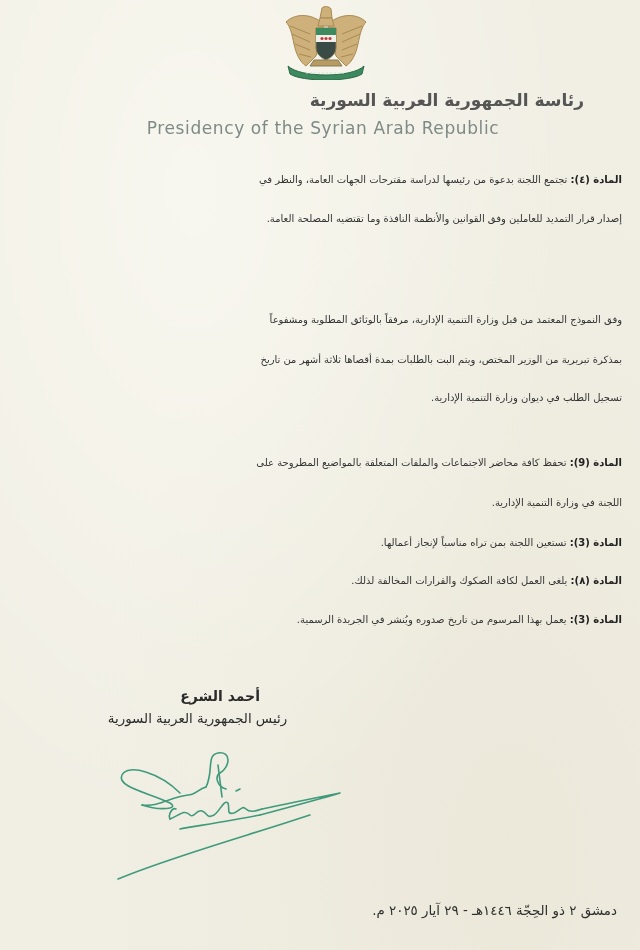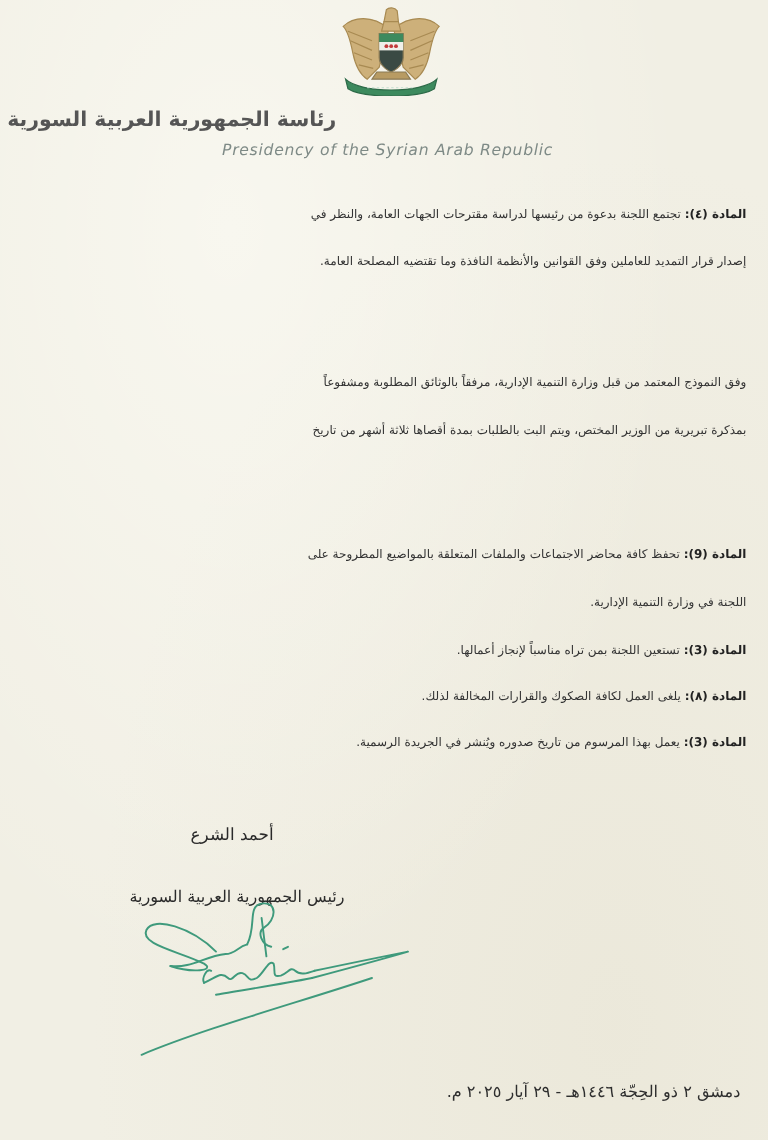--- a/index.html
+++ b/index.html
@@ -28,63 +28,62 @@
       left: 280px;
       top: 4px;
       width: 92px;
       height: 76px;
     }
     .header-ar {
       position: absolute;
       top: 90px;
       left: 0;
       width: 584px;
-      text-align: left;
+      text-align: right;
       direction: rtl;
       font-family: "DejaVu Sans", sans-serif;
       font-weight: bold;
       font-size: 17px;
       color: #555555;
       padding-left: 6px;
       box-sizing: border-box;
     }
     .header-en {
       position: absolute;
       top: 118px;
       left: 0;
       width: 640px;
       text-align: center;
       font-family: "DejaVu Sans", sans-serif;
-      font-size: 13px;
+      font-size: 17px;
       letter-spacing: 0.6px;
       color: #7e8a86;
       padding-left: 6px;
       box-sizing: border-box;
-      font-style: italic;
     }
     .line {
       position: absolute;
       right: 18px;
       direction: rtl;
       white-space: nowrap;
       font-family: "DejaVu Sans", sans-serif;
       font-size: 10px;
       color: #333333;
     }
     .line .lbl {
       font-weight: bold;
       color: #222222;
     }
     .sig-name {
       position: absolute;
-      right: 412px;
+      right: 380px;
       top: 688px;
       direction: rtl;
       font-family: "DejaVu Sans", sans-serif;
-      font-weight: normal;
+      font-weight: bold;
       font-size: 14px;
       color: #2a2a2a;
       white-space: nowrap;
     }
     .sig-title {
       position: absolute;
       right: 420px;
       top: 711px;
       width: 220px;
       text-align: center;
@@ -148,20 +147,21 @@
   <div class="header-en">Presidency of the Syrian Arab Republic</div>
 
   <div class="line" style="top:174px;">
     <span class="lbl">المادة (٤):</span>
     <span>تجتمع اللجنة بدعوة من رئيسها لدراسة مقترحات الجهات العامة، والنظر في</span>
   </div>
   <div class="line" style="top:213px;">إصدار قرار التمديد للعاملين وفق القوانين والأنظمة النافذة وما تقتضيه المصلحة العامة.</div>
 
   <div class="line" style="top:354px;">بمذكرة تبريرية من الوزير المختص، ويتم البت بالطلبات بمدة أقصاها ثلاثة أشهر من تاريخ</div>
   <div class="line" style="top:314px;">وفق النموذج المعتمد من قبل وزارة التنمية الإدارية، مرفقاً بالوثائق المطلوبة ومشفوعاً</div>
+  <div class="line" style="top:392px;">تسجيل الطلب في ديوان وزارة التنمية الإدارية.</div>
 
   <div class="line" style="top:457px;">
     <span class="lbl">المادة (9):</span>
     <span>تحفظ كافة محاضر الاجتماعات والملفات المتعلقة بالمواضيع المطروحة على</span>
   </div>
   <div class="line" style="top:497px;">اللجنة في وزارة التنمية الإدارية.</div>
 
   <div class="line" style="top:537px;">
     <span class="lbl">المادة (3):</span>
     <span>تستعين اللجنة بمن تراه مناسباً لإنجاز أعمالها.</span>
@@ -171,21 +171,21 @@
     <span class="lbl">المادة (٨):</span>
     <span>يلغى العمل لكافة الصكوك والقرارات المخالفة لذلك.</span>
   </div>
 
   <div class="line" style="top:614px;">
     <span class="lbl">المادة (3):</span>
     <span>يعمل بهذا المرسوم من تاريخ صدوره ويُنشر في الجريدة الرسمية.</span>
   </div>
 
   <div class="sig-name">أحمد الشرع</div>
-  <div class="sig-title" style="right:auto; left:80px; width:235px;margin-top:30px;">رئيس الجمهورية العربية السورية</div>
+  <div class="sig-title" style="right:auto; left:80px; width:235px;">رئيس الجمهورية العربية السورية</div>
 
   <div class="signature">
     <svg width="260" height="140" viewBox="0 0 260 140">
       <g fill="none" stroke="#3f9a7c" stroke-width="1.6" stroke-linecap="round" stroke-linejoin="round">
         <path d="M70 48 C50 28 18 18 12 30 C6 42 40 48 60 58 C70 64 50 66 32 60"></path>
         <path d="M32 60 C50 62 60 52 78 50 C86 50 88 44 96 42"></path>
         <path d="M96 42 C104 26 96 10 108 8 C122 6 120 22 110 28 C104 32 108 42 116 44"></path>
         <path d="M108 20 L112 52"></path>
         <path d="M60 74 C70 70 74 64 80 70 C84 74 86 64 92 66 C98 68 96 74 104 70 C110 66 114 54 118 58 C120 64 116 70 124 68 C130 66 132 60 136 64 C140 68 146 66 152 64"></path>
         <path d="M126 46 L130 44"></path>

